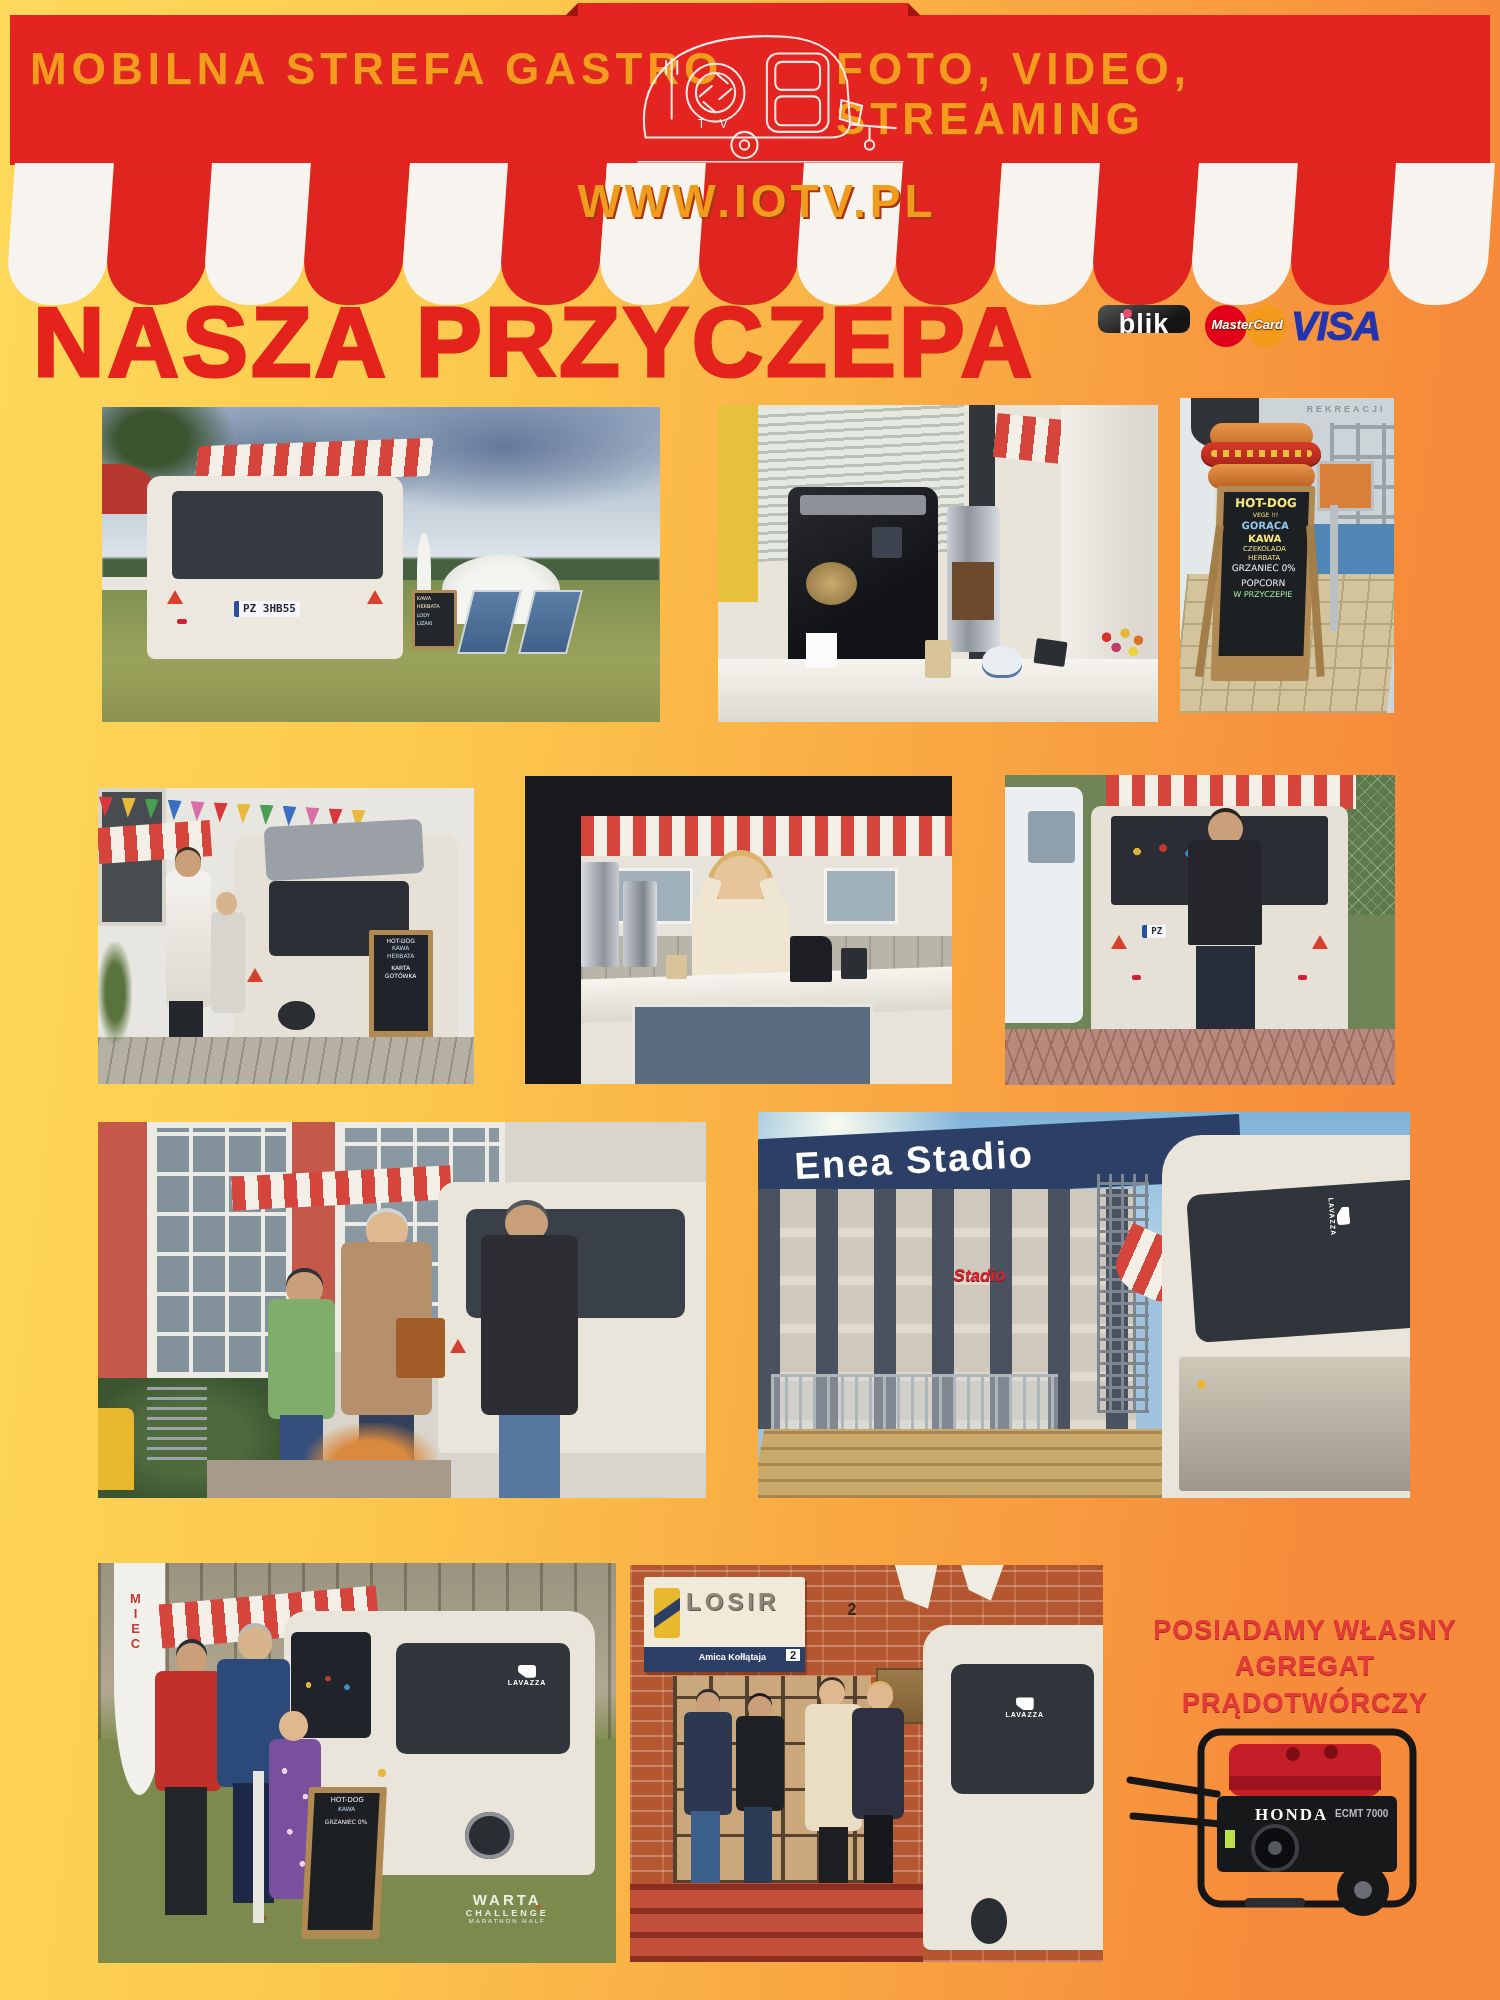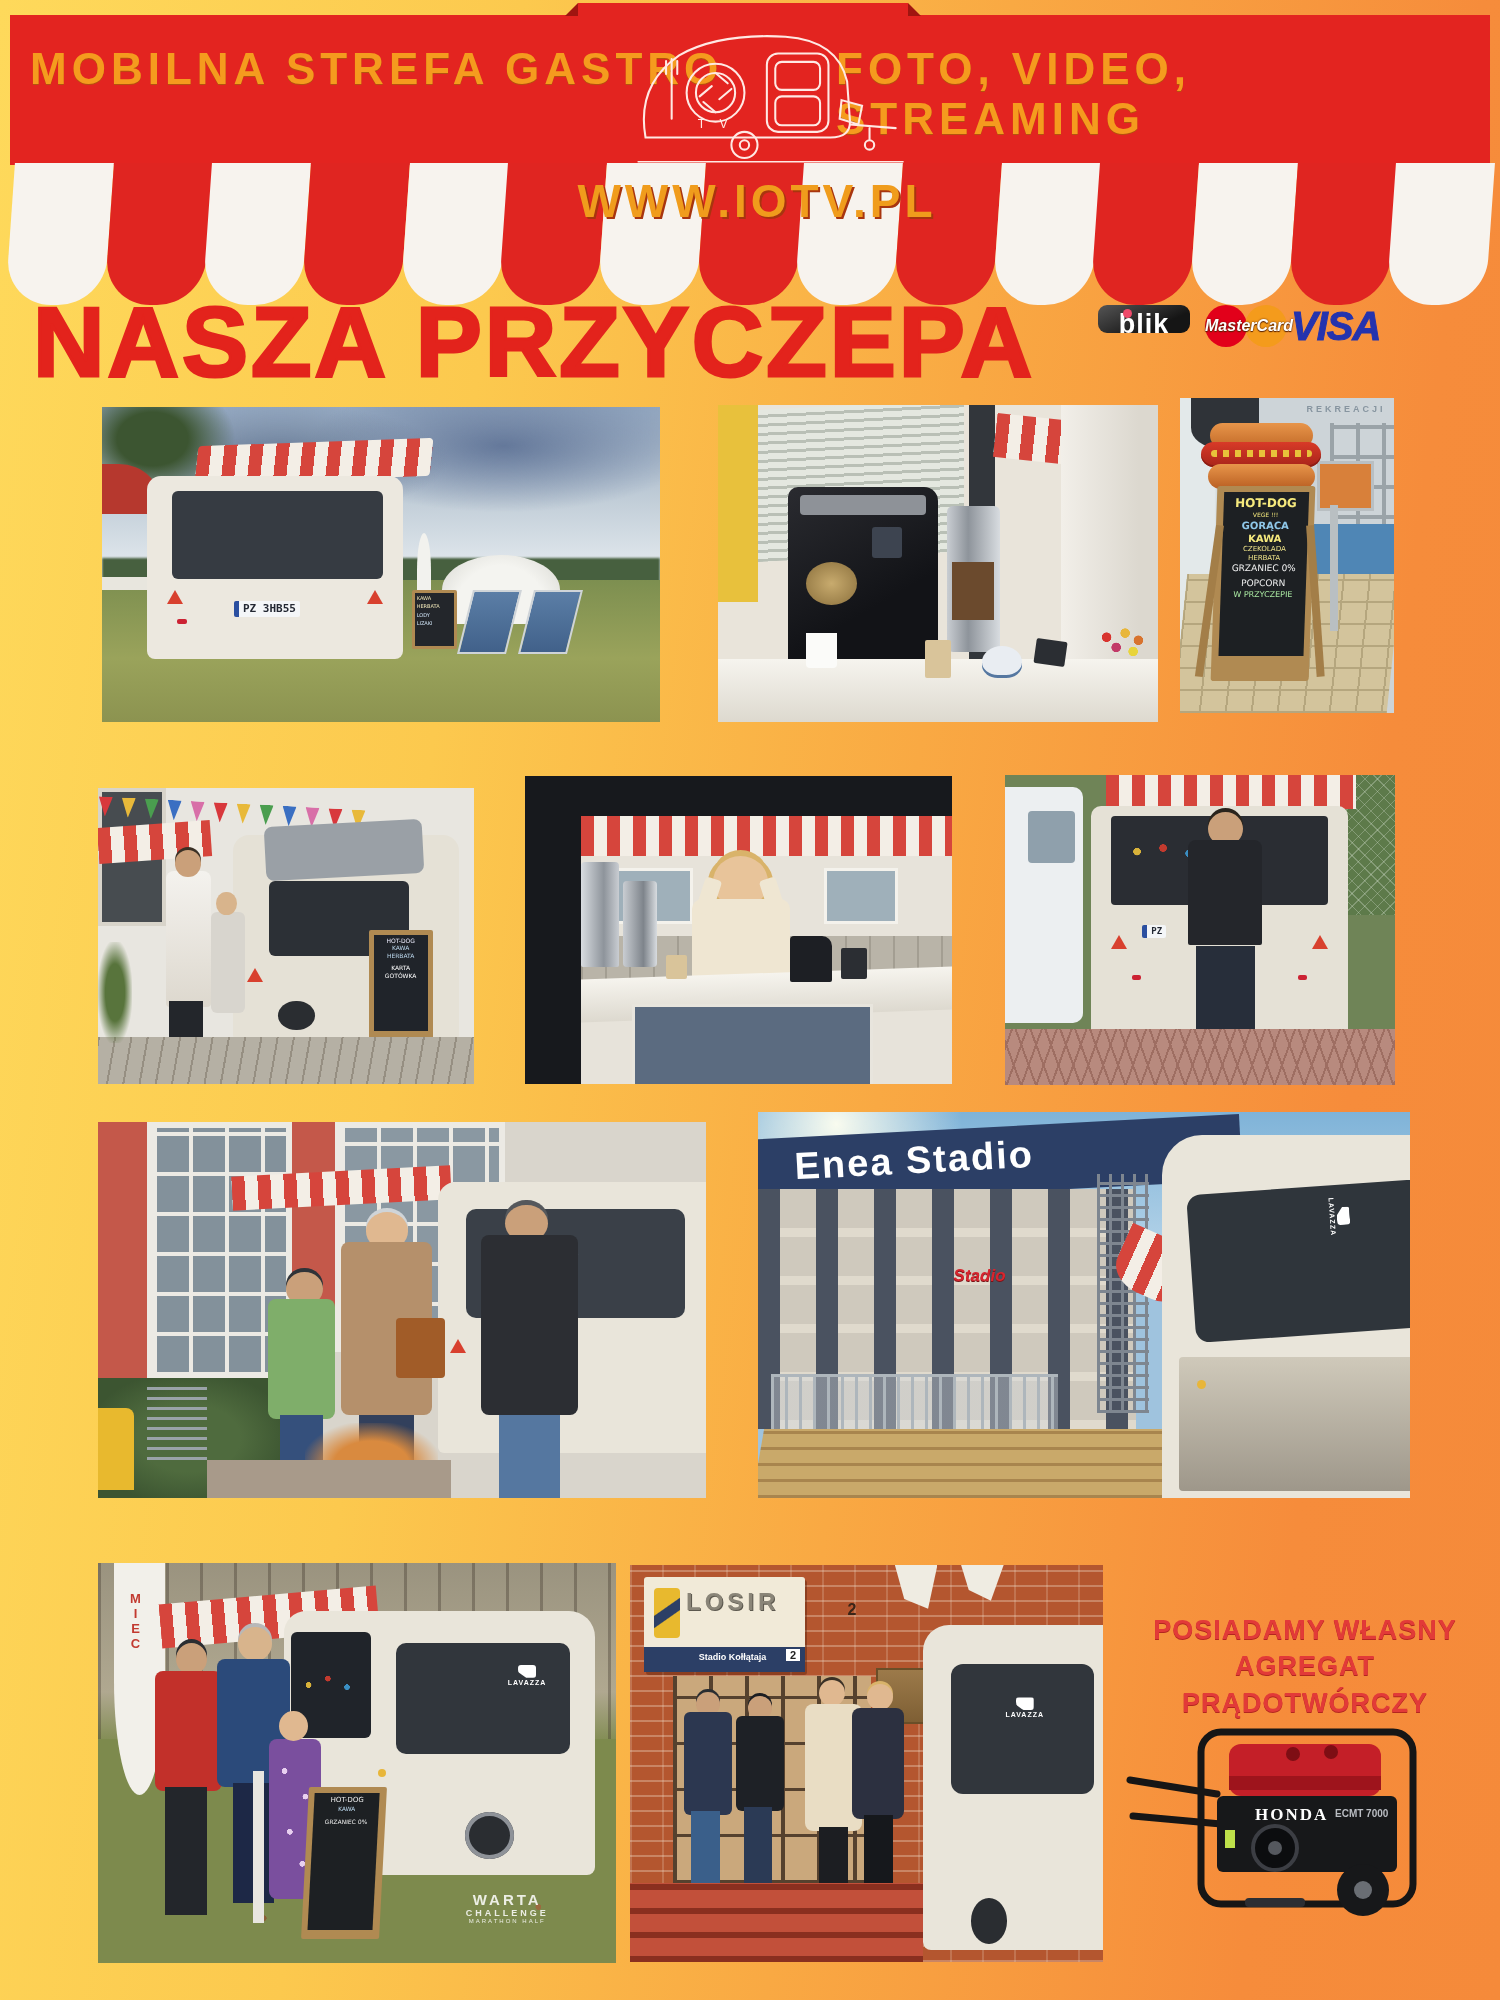--- a/index.html
+++ b/index.html
@@ -22,21 +22,21 @@
   .main-title{position:absolute;left:33px;top:292px;margin:0;color:#e3231c;
     font-size:99px;line-height:1;font-weight:900;letter-spacing:3px;
     -webkit-text-stroke:3px #e3231c;}
   .blik{position:absolute;left:1098px;top:305px;width:92px;height:28px;border-radius:9px;
     background:linear-gradient(155deg,#555 0%,#151515 70%);color:#fff;
     font-size:27px;font-weight:700;text-align:center;line-height:38px;letter-spacing:1px;}
   .blik-dot{position:absolute;left:25px;top:4px;width:9px;height:9px;border-radius:50%;background:#ef4b6b;}
   .mc{position:absolute;left:1205px;top:303px;width:82px;height:44px;}
   .mc .c{position:absolute;top:2px;width:42px;height:42px;border-radius:50%;}
   .mc .cl{left:0;background:#e2001a;} .mc .cr{right:0;background:#f49b1c;}
-  .mc .t{position:absolute;left:0;right:4px;top:14px;color:#fff;font-size:16px;font-weight:700;
+  .mc .t{position:absolute;left:0;right:4px;top:14px;color:#fff;font-size:13px;font-weight:700;
     font-style:italic;text-align:right;text-shadow:0 0 2px #5a2200,0 1px 1px #5a2200;}
   .visa{position:absolute;left:1291px;top:308px;color:#2433ae;font-size:40px;line-height:36px;
     font-weight:900;font-style:italic;letter-spacing:-1px;-webkit-text-stroke:1px #2433ae;}
   
   .photo{position:absolute;overflow:hidden;background:#9a9a92;}
   .awn{background:repeating-linear-gradient(90deg,#d6453c 0 13px,#f3eee6 13px 26px);}
   .tri{width:0;height:0;border-left:8px solid transparent;border-right:8px solid transparent;
     border-bottom:14px solid #d8402e;position:absolute;}
   .plate{position:absolute;background:linear-gradient(90deg,#2b4fa0 0 5px,#f4f6f8 5px);
     color:#232833;font-family:"DejaVu Sans Mono",monospace;font-weight:700;
@@ -387,21 +387,21 @@
       <span style="display:block;font-size:6px;letter-spacing:2px;">MARATHON HALF</span>
     </div>
   </figure>
 
   <figure class="photo" style="left:630px;top:1565px;width:473px;height:397px;margin:0;background:#b4562f;
     background-image:repeating-linear-gradient(0deg,rgba(240,220,200,.35) 0 2px,transparent 2px 15px),repeating-linear-gradient(90deg,rgba(240,220,200,.22) 0 2px,transparent 2px 32px);">
     <div class="abs" style="left:3%;top:3%;width:34%;height:24%;background:#f1ead8;border-radius:3px;box-shadow:2px 3px 0 rgba(80,30,10,.4);">
       <div class="abs" style="left:6%;top:12%;width:16%;height:52%;background:radial-gradient(circle 6px at 55% 12%,#e8b92e 95%,transparent),linear-gradient(145deg,#e8b92e 40%,#2c3f66 42%,#2c3f66 58%,#e8b92e 60%);border-radius:4px;"></div>
       <span style="position:absolute;left:26%;top:12%;color:#8a8578;font-size:24px;font-weight:900;letter-spacing:4px;text-shadow:1px 1px 0 #5c584e;">LOSIR</span>
       <div class="abs" style="left:0;bottom:0;width:100%;height:26%;background:#2c3f66;">
-        <span style="position:absolute;left:34%;top:18%;color:#fff;font-size:9px;font-weight:700;">Stadio Kołłątaja</span>
+        <span style="position:absolute;left:34%;top:18%;color:#fff;font-size:9px;font-weight:700;">Amica Kołłątaja</span>
         <span style="position:absolute;right:3%;top:8%;background:#fff;color:#222;font-size:11px;font-weight:900;padding:0 4px;">2</span>
       </div>
     </div>
     <span style="position:absolute;left:46%;top:9%;color:#3a2518;font-size:16px;font-weight:700;">2</span>
     <div class="abs" style="left:56%;top:0;width:9%;height:11%;background:#efece2;clip-path:polygon(0 0,100% 0,78% 100%,22% 78%);"></div>
     <div class="abs" style="left:70%;top:0;width:9%;height:9%;background:#efece2;clip-path:polygon(0 0,100% 0,70% 100%,18% 70%);"></div>
     <div class="abs" style="left:52%;top:26%;width:10%;height:13%;background:linear-gradient(#9c7a4a,#7e5f34);border:2px solid #6a4e28;"></div>
     <div class="abs" style="left:9%;top:28%;width:42%;height:52%;background:#caa87c;
       background-image:repeating-linear-gradient(90deg,#55412e 0 4px,transparent 4px 36px),repeating-linear-gradient(0deg,#55412e 0 3px,transparent 3px 46px);"></div>
     <div class="person-head" style="left:14%;top:32%;width:5%;height:6%;background:#caa07a;box-shadow:0 -3px 0 #2a2d31;"></div>

